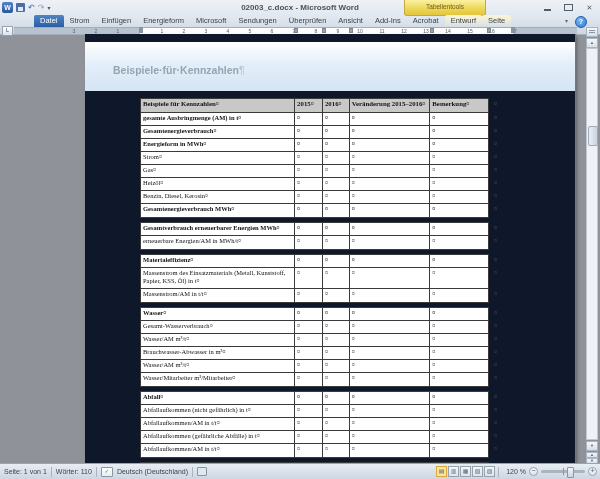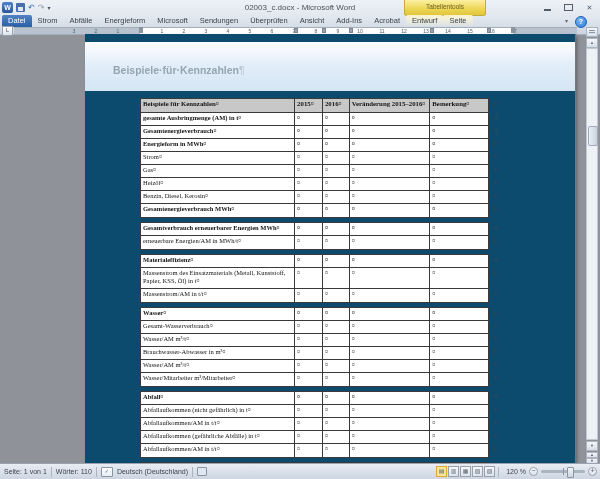--- a/index.html
+++ b/index.html
@@ -4,21 +4,21 @@
 <style>
   html,body{margin:0;padding:0;background:#666;}
   #app{position:relative;width:600px;height:479px;overflow:hidden;
        background:#8f9399;font-family:"Liberation Sans",sans-serif;
        -webkit-font-smoothing:antialiased;}
   
   .chrome{position:absolute;top:0;left:0;width:600px;height:34px;
           background:linear-gradient(#eef2f7,#dfe6ee 55%,#ccd5e1);
           border-bottom:1px solid #a7b0bc;}
   .win-title{position:absolute;top:3px;left:0;right:0;text-align:center;
-             font-size:8px;color:#4c5158;}
+             font-size:8px;color:#4c5158;font-weight:bold;}
   .qat{position:absolute;top:2px;left:2px;display:flex;align-items:center;gap:3px;}
   .word-logo{width:11px;height:11px;background:linear-gradient(#4f83c9,#2b579a);
              border-radius:2px;color:#fff;font-size:7px;font-weight:bold;
              text-align:center;line-height:11px;}
   .save-ic{width:9px;height:9px;background:#4a6ea9;border-radius:1px;position:relative;}
   .save-ic span{position:absolute;left:2px;bottom:1px;width:5px;height:4px;background:#dfe7f2;}
   .qat-glyph{font-size:8px;line-height:9px;color:#3f6fb4;}
   .qat-glyph.dim{color:#98a2ae;}
   .qat-menu{font-size:6px;color:#4b5560;}
   .ctx-chip{position:absolute;top:0;left:404px;width:80px;height:15px;
@@ -26,21 +26,21 @@
             border:1px solid #c4ab3c;border-top:none;border-radius:0 0 3px 3px;
             font-size:6.5px;color:#6a5b1e;text-align:center;line-height:14px;}
   .win-btns{position:absolute;top:3px;right:4px;display:flex;gap:8px;align-items:center;}
   .wb{width:13px;height:9px;display:flex;align-items:center;justify-content:center;color:#545e69;}
   .wb .min{width:7px;height:2px;background:#545e69;margin-top:4px;}
   .wb .res{width:7px;height:5px;border:1px solid #545e69;}
   .wb.close{font-size:7px;}
   
   .tabs{position:absolute;top:15px;left:2px;display:flex;height:12px;font-size:7.5px;color:#3c434b;}
   .tab{padding:1px 6px 0 6px;border-radius:2px 2px 0 0;}
-  .tab.active{background:linear-gradient(#4f83c3,#2b5fa4);color:#fff;}
+  .tab.active{background:linear-gradient(#4f83c3,#2b5fa4);color:#fff;margin-left:32px;}
   .tab.contextual{background:linear-gradient(#fbf4cf,rgba(251,244,207,0));}
   .rib-chevron{position:absolute;top:17px;right:32px;font-size:6px;color:#5f6a78;}
   .help-btn{position:absolute;top:16px;right:13px;width:10px;height:10px;border-radius:50%;
             background:radial-gradient(circle at 35% 30%,#7db5f5,#2e7cd6);
             border:1px solid #1d5fae;color:#fff;font-size:6.5px;font-weight:bold;
             text-align:center;line-height:10px;}
   
   .ruler-row{position:absolute;top:26px;left:0;width:600px;height:8px;}
   .tabsel{position:absolute;left:2px;top:0;width:9px;height:8px;background:linear-gradient(#fff,#dde4ec);
           border:1px solid #98a2ae;font-size:5.5px;color:#44506a;text-align:center;line-height:7px;}
@@ -54,21 +54,21 @@
   .sb-btn{position:absolute;left:586px;width:12px;height:10px;background:linear-gradient(#f4f6f9,#d8dfe8);
           border:1px solid #aab4c1;box-sizing:border-box;color:#5a6673;font-size:4px;
           text-align:center;line-height:8px;}
   .sb-btn .rlines{display:block;margin:2px auto 0;width:6px;height:4px;
           background:repeating-linear-gradient(#8a95a3 0 1px,transparent 1px 2px);}
   .sb-track{position:absolute;left:586px;top:48px;width:12px;height:392px;background:#eef1f5;
             border:1px solid #c0c8d3;box-sizing:border-box;}
   .sb-thumb{position:absolute;left:1px;top:77px;width:8px;height:18px;
             background:linear-gradient(90deg,#e9eef4,#c9d3e0);border:1px solid #9fa9b8;border-radius:2px;}
   
-  .page{position:absolute;left:85px;top:34px;width:490px;height:429px;background:#0c4a6e;
+  .page{position:absolute;left:85px;top:34px;width:490px;height:429px;background:#0f172a;
         box-shadow:1px 0 0 #74777c,2px 2px 3px rgba(0,0,0,.35);overflow:hidden;}
   .band{position:absolute;left:0;top:8px;width:100%;height:49px;
         background:linear-gradient(#ffffff,#e3eef9 45%,#d4e5f4);}
   .doc-title{position:absolute;left:28px;top:30px;font-size:10.5px;font-weight:bold;color:#93a5b1;}
   .doc-title .pilcrow{color:#b3c3cf;font-weight:normal;}
   
   .tbl{position:absolute;left:55px;top:64px;width:349px;font-family:"Liberation Serif",serif;color:#141414;}
   .tsec{border:1px solid #3a3a3a;margin-bottom:4px;box-sizing:border-box;background:#fff;}
   .trow{display:flex;position:relative;height:13px;border-bottom:1px solid #3a3a3a;box-sizing:border-box;}
   .tsec .trow:last-child{border-bottom:none;}
@@ -127,21 +127,21 @@
           <span class="min"></span>
         </div>
       <div class="wb">
           <span class="res"></span>
         </div>
       <div class="wb close">✕</div>
     </div>
     <div class="tabs" id="tabs">
         <div class="tab active">Datei</div>
         <div class="tab">Strom</div>
-        <div class="tab">Abfälle</div>
+        <div class="tab">Einfügen</div>
         <div class="tab">Energieform</div>
         <div class="tab">Microsoft</div>
         <div class="tab">Sendungen</div>
         <div class="tab">Überprüfen</div>
         <div class="tab">Ansicht</div>
         <div class="tab">Add-Ins</div>
         <div class="tab">Acrobat</div>
         <div class="tab contextual">Entwurf</div>
         <div class="tab contextual">Seite</div>
       </div>

